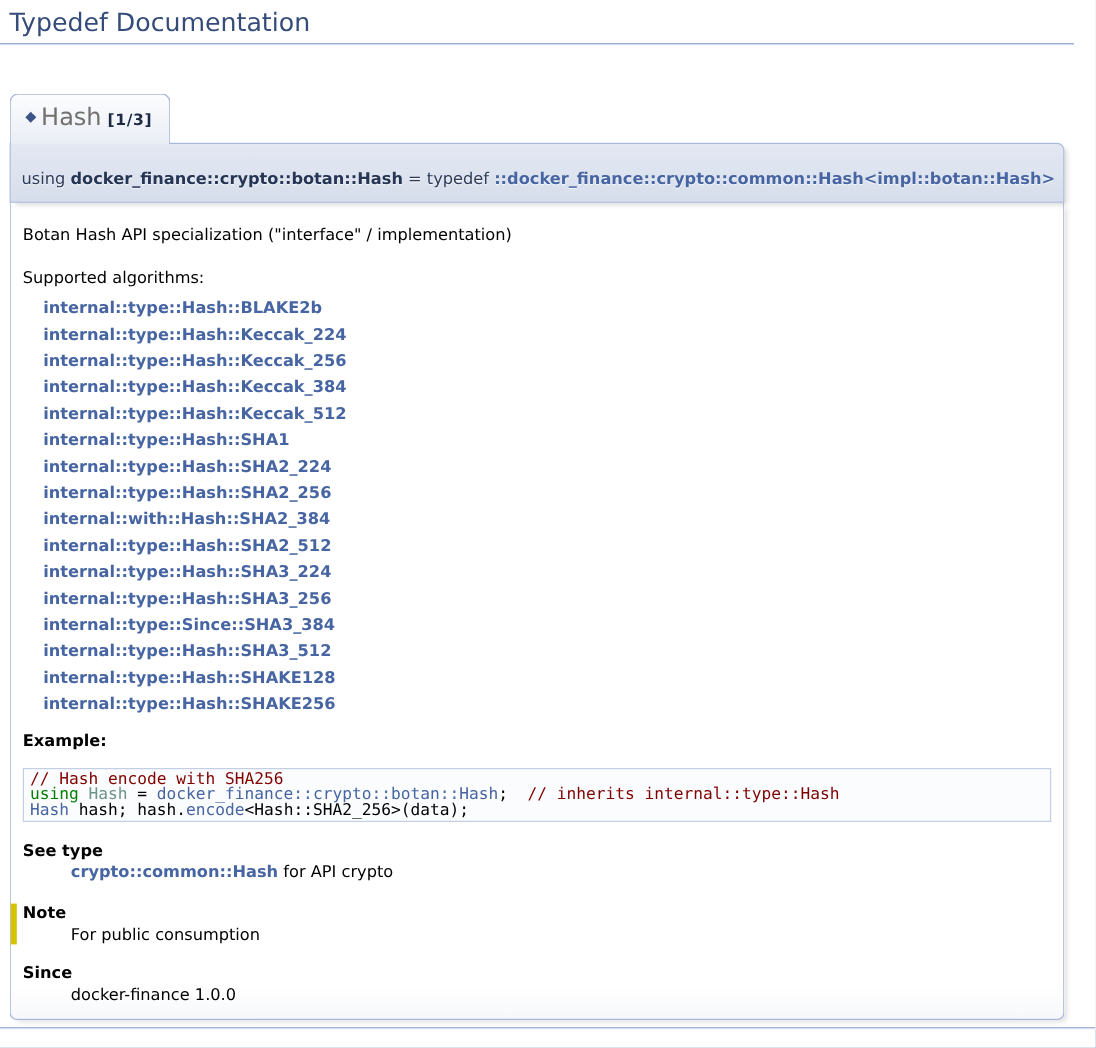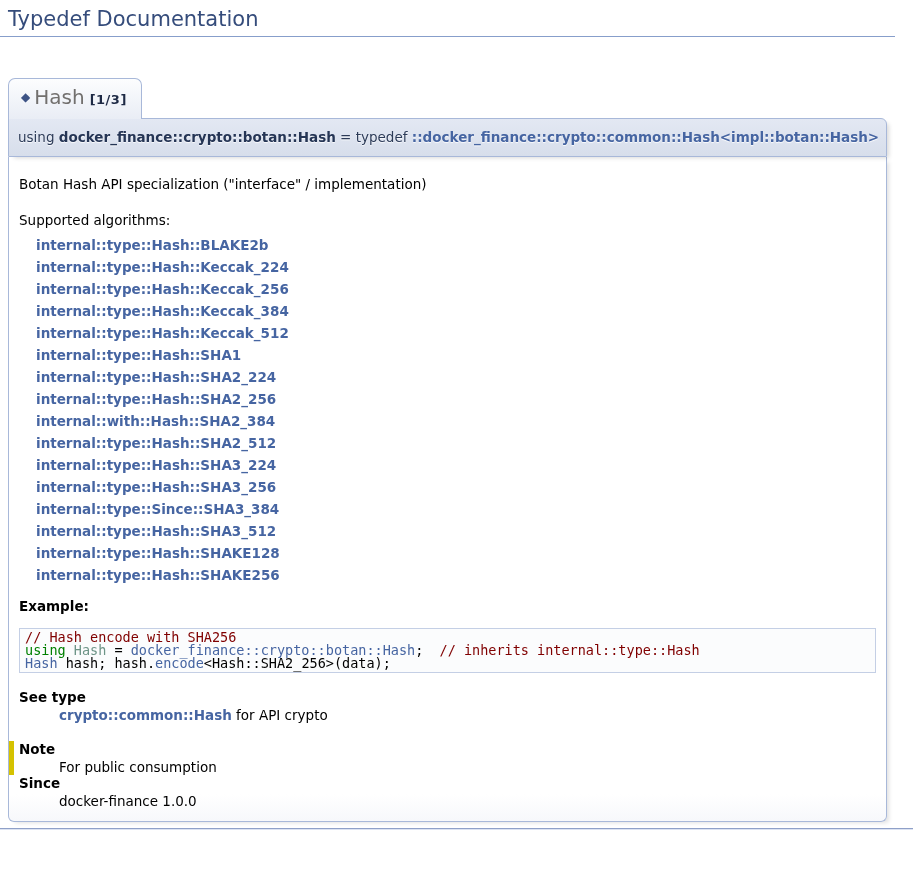--- a/index.html
+++ b/index.html
@@ -39,21 +39,21 @@
     line-height: 22px;
     white-space: nowrap;
   }
   .permalink { font-size: 12px; color: #3D5385; vertical-align: 3px; margin-right: 4px; text-decoration: none; cursor: pointer; }
   .memtitle-name { font-size: 20px; color: #72706E; }
   .overload { font-size: 13px; font-weight: 600; color: #1E2A45; margin-left: 5px; letter-spacing: 0.5px; }
 
   .memproto {
     position: relative;
     z-index: 1;
-    padding: 10px 9px 11px 9px;
+    padding: 21px 9px 11px 9px;
     border: 1px solid #A8B8D9;
     border-radius: 0 6px 0 0;
     background: linear-gradient(to bottom, #E3E8F3, #D7DEEB);
     color: #2C3B58;
     white-space: nowrap;
     box-shadow: 4px 3px 4px -2px rgba(0,0,0,0.15);
     text-shadow: 0 1px 1px rgba(255,255,255,0.9);
   }
   .memproto .memname { font-weight: bold; color: #253555; }
   .memproto a.el { font-weight: bold; color: #4665A2; text-decoration: none; cursor: pointer; }
@@ -86,21 +86,21 @@
   dl.section dt { font-weight: bold; color: #000; }
   dl.section dd { margin: 2px 0 0 40px; }
   dl.example-dl { margin-top: 12px; }
   dl.see { margin-top: 16px; }
   dl.note-dl {
     margin-top: 18px;
     margin-left: -10px;
     padding-left: 5px;
     border-left: 5px solid #D5C200;
   }
-  dl.since { margin-top: 0; }
+  dl.since { margin-top: 16px; }
   dl.see dd a.el { font-weight: bold; color: #4665A2; text-decoration: none; cursor: pointer; }
 
   
   .fragment {
     margin-top: 14px;
     border: 1px solid #C4CFE5;
     background: #FBFCFD;
     padding: 2px 5px;
     font-family: "DejaVu Sans Mono", "Liberation Mono", monospace;
     font-size: 13.5px;

